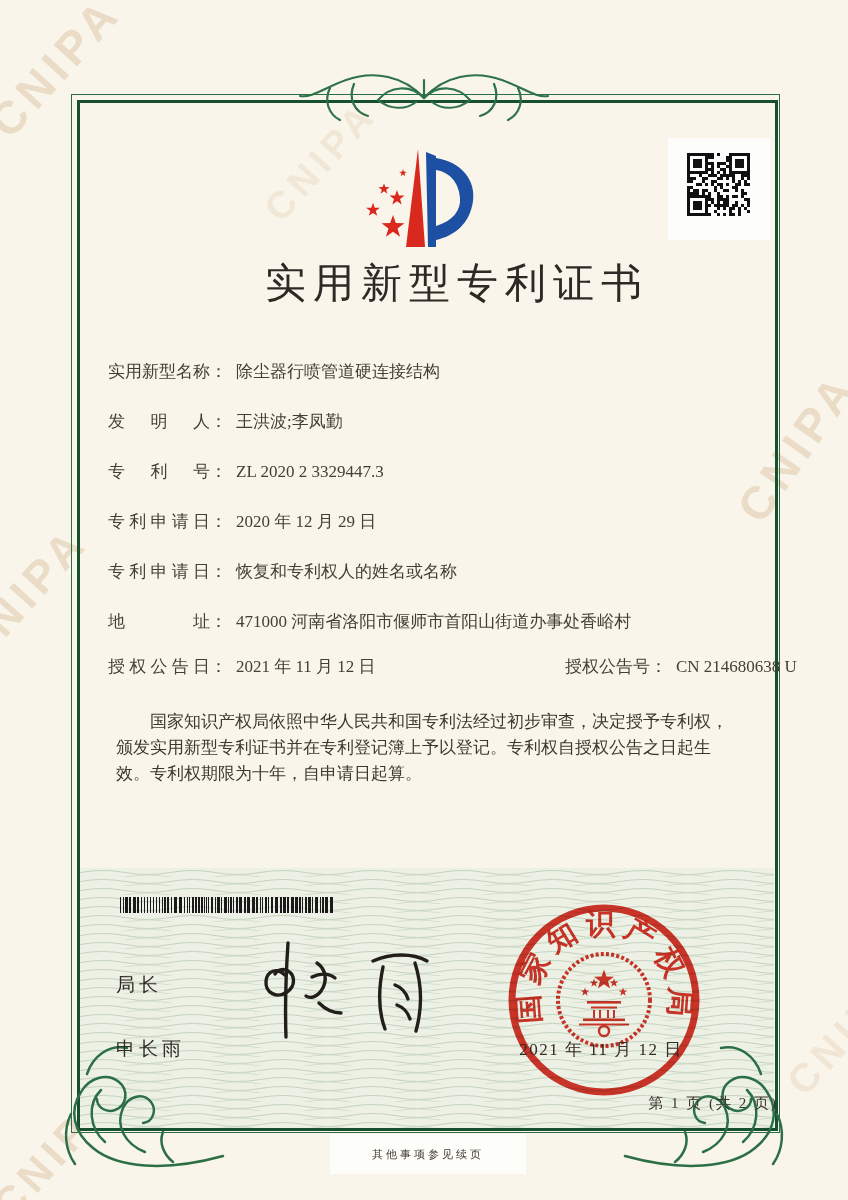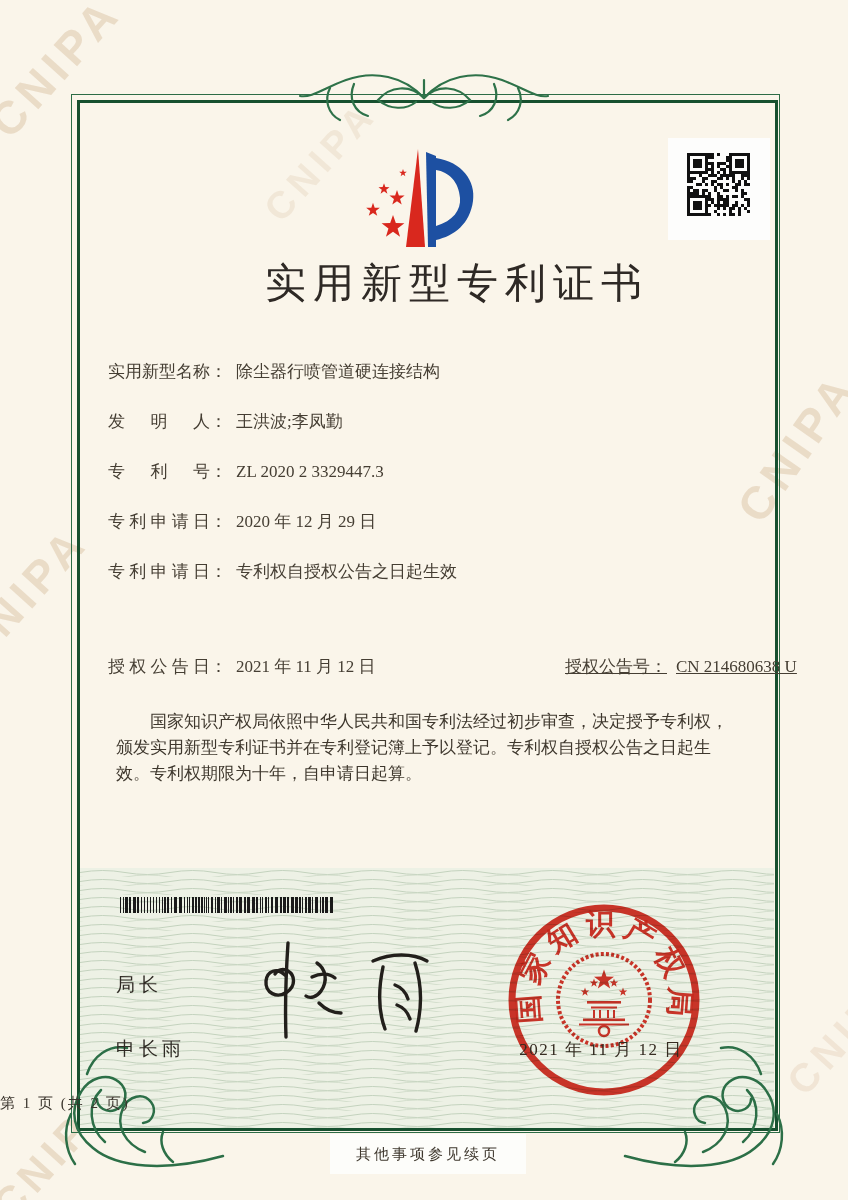--- a/index.html
+++ b/index.html
@@ -16,39 +16,39 @@
   .cert-no{position:absolute;left:108px;top:144px;font-size:17px;letter-spacing:2.5px;color:#4a443a;}
   .logo{position:absolute;left:352px;top:136px;}
   .qr-box{position:absolute;left:668px;top:138px;width:102px;height:102px;background:#fdfdfc;}
   .qr-box svg{position:absolute;left:19px;top:15px;}
   .title{position:absolute;left:0;top:256px;width:848px;text-align:center;font-size:41px;
          letter-spacing:7px;color:#2e2925;font-weight:500;padding-left:33px;}
   
   .frow{position:absolute;left:108px;font-size:17px;color:#453e33;white-space:nowrap;}
   .flabel{display:inline-block;width:102px;text-align:justify;text-align-last:justify;vertical-align:top;}
   .fcolon{margin-right:9px;}
-  .grant-right{position:absolute;left:457px;top:0;text-decoration:underline;}
+  .grant-right{position:absolute;left:457px;top:0;}
   
   .paras{position:absolute;left:104px;top:697px;width:642px;font-size:17px;line-height:26px;color:#3e372d;}
   .paras p{margin:12px;text-indent:2em;}
   
   .band{position:absolute;left:80px;top:868px;}
   
   .barcode{position:absolute;left:120px;top:897px;}
   
   .signer-title{position:absolute;left:116px;top:972px;font-size:19px;color:#2f2a24;letter-spacing:4px;}
   .signer-name{position:absolute;left:116px;top:1004px;font-size:19px;color:#2f2a24;letter-spacing:4px;margin-top:32px;}
   .signature{position:absolute;left:255px;top:933px;}
   
   .seal{position:absolute;left:494px;top:890px;mix-blend-mode:multiply;}
   
-  .page-num{position:absolute;left:0;top:1094px;width:848px;text-align:left;font-size:15px;
+  .page-num{position:absolute;left:0;top:1094px;width:778px;text-align:right;font-size:15px;
             color:#3a342c;letter-spacing:2px;}
   .note-box{position:absolute;left:330px;top:1134px;width:196px;height:40px;background:#fdfdfa;
-            display:flex;align-items:center;justify-content:center;font-size:15px;letter-spacing:3px;color:#3e372d;}
+            display:flex;align-items:center;justify-content:center;font-size:11px;letter-spacing:3px;color:#3e372d;}
   .flourish{position:absolute;pointer-events:none;}
 </style>
 </head>
 <body>
 
 <div class="page">
 
   <span class="wm" style="left:-30px;top:40px;font-size:46px;">CNIPA</span>
   <span class="wm" style="left:248px;top:140px;font-size:38px;color:rgba(198,162,120,0.16);">CNIPA</span>
   <span class="wm" style="left:712px;top:420px;font-size:46px;transform:rotate(-55deg);">CNIPA</span>
@@ -370,21 +370,24 @@
   <div class="frow" style="top:410px">
     <span class="flabel">发明人</span><span class="fcolon">：</span><span>王洪波;李凤勤</span>
   </div>
   <div class="frow" style="top:460px">
     <span class="flabel">专利号</span><span class="fcolon">：</span><span>ZL 2020 2 3329447.3</span>
   </div>
   <div class="frow" style="top:510px">
     <span class="flabel">专利申请日</span><span class="fcolon">：</span><span>2020 年 12 月 29 日</span>
   </div>
   <div class="frow" style="top:560px">
-    <span class="flabel">专利申请日</span><span class="fcolon">：</span><span>专利权自授权公告之日起生效</span>
+    <span class="flabel">专利申请日</span><span class="fcolon">：</span><span>恢复和专利权人的姓名或名称</span>
+  </div>
+  <div class="frow" style="top:610px">
+    <span class="flabel">地址</span><span class="fcolon">：</span><span>471000 河南省洛阳市偃师市首阳山街道办事处香峪村</span>
   </div>
 
   <div class="frow" style="top:655px;width:640px">
     <span class="flabel">授权公告日</span><span class="fcolon">：</span><span>2021 年 11 月 12 日</span>
     <span class="grant-right">
       <span>授权公告号</span><span class="fcolon">：</span><span>CN 214680638 U</span>
     </span>
   </div>
 
   <div class="paras">

